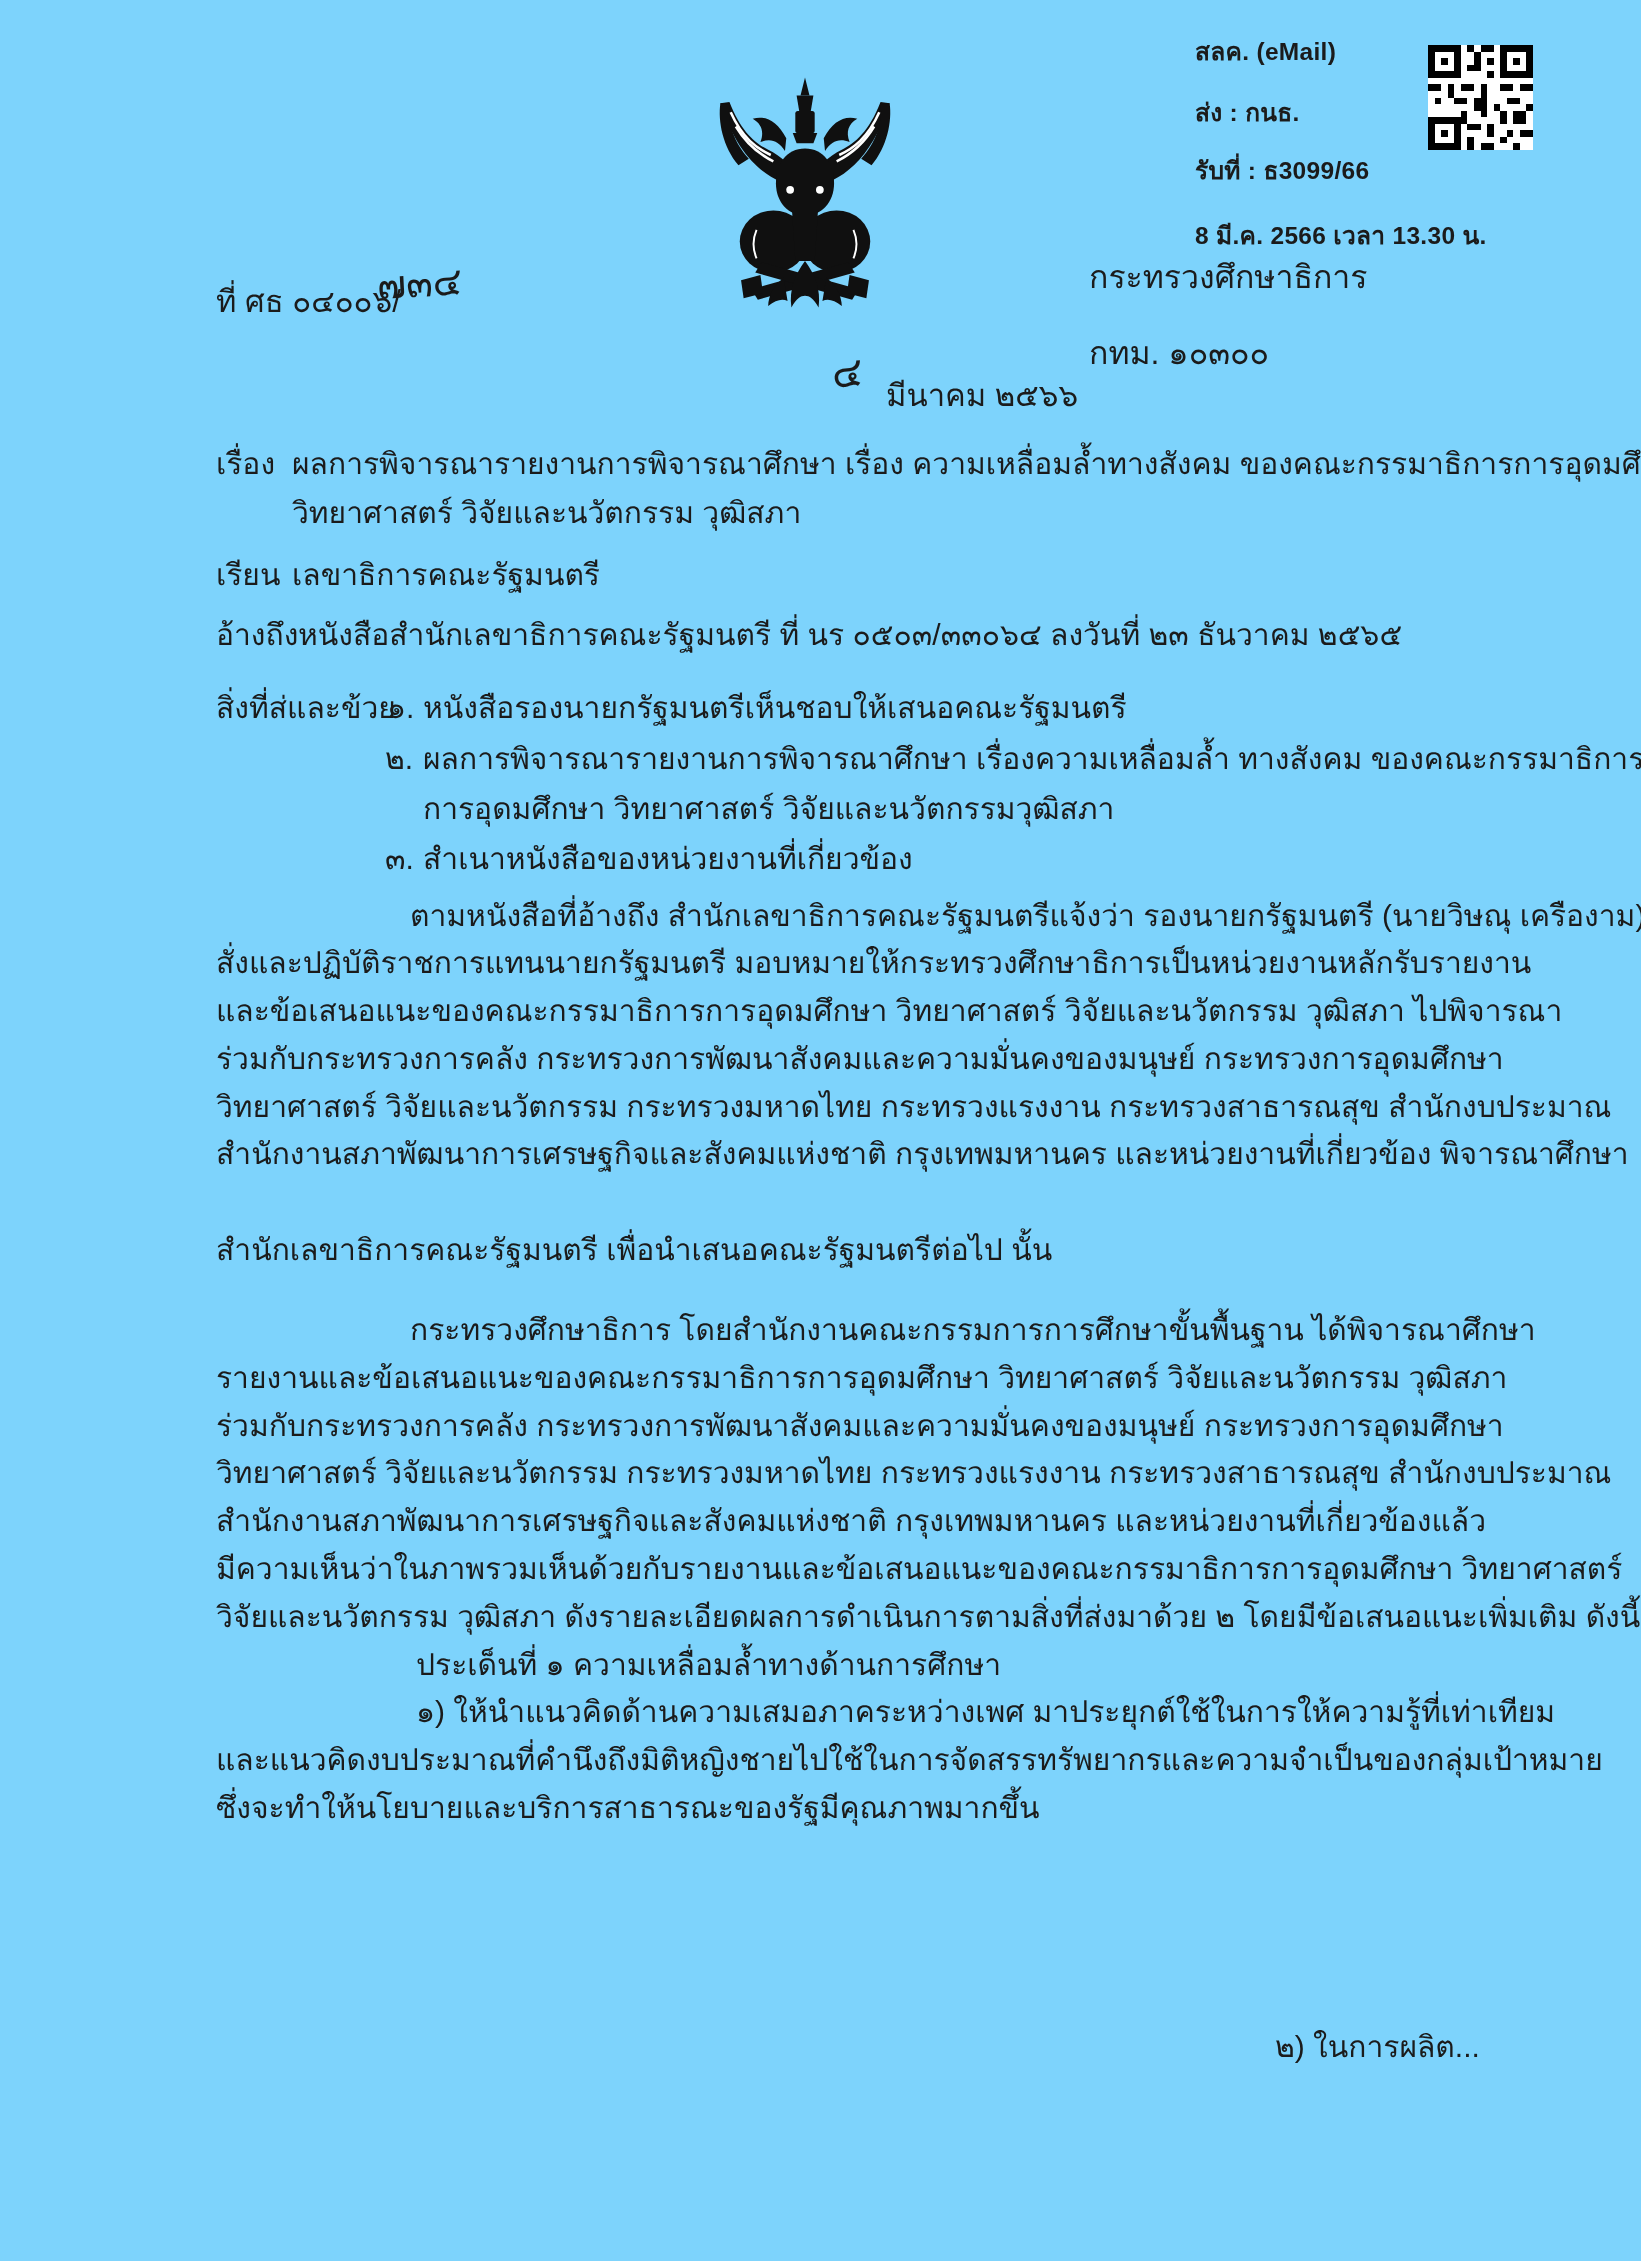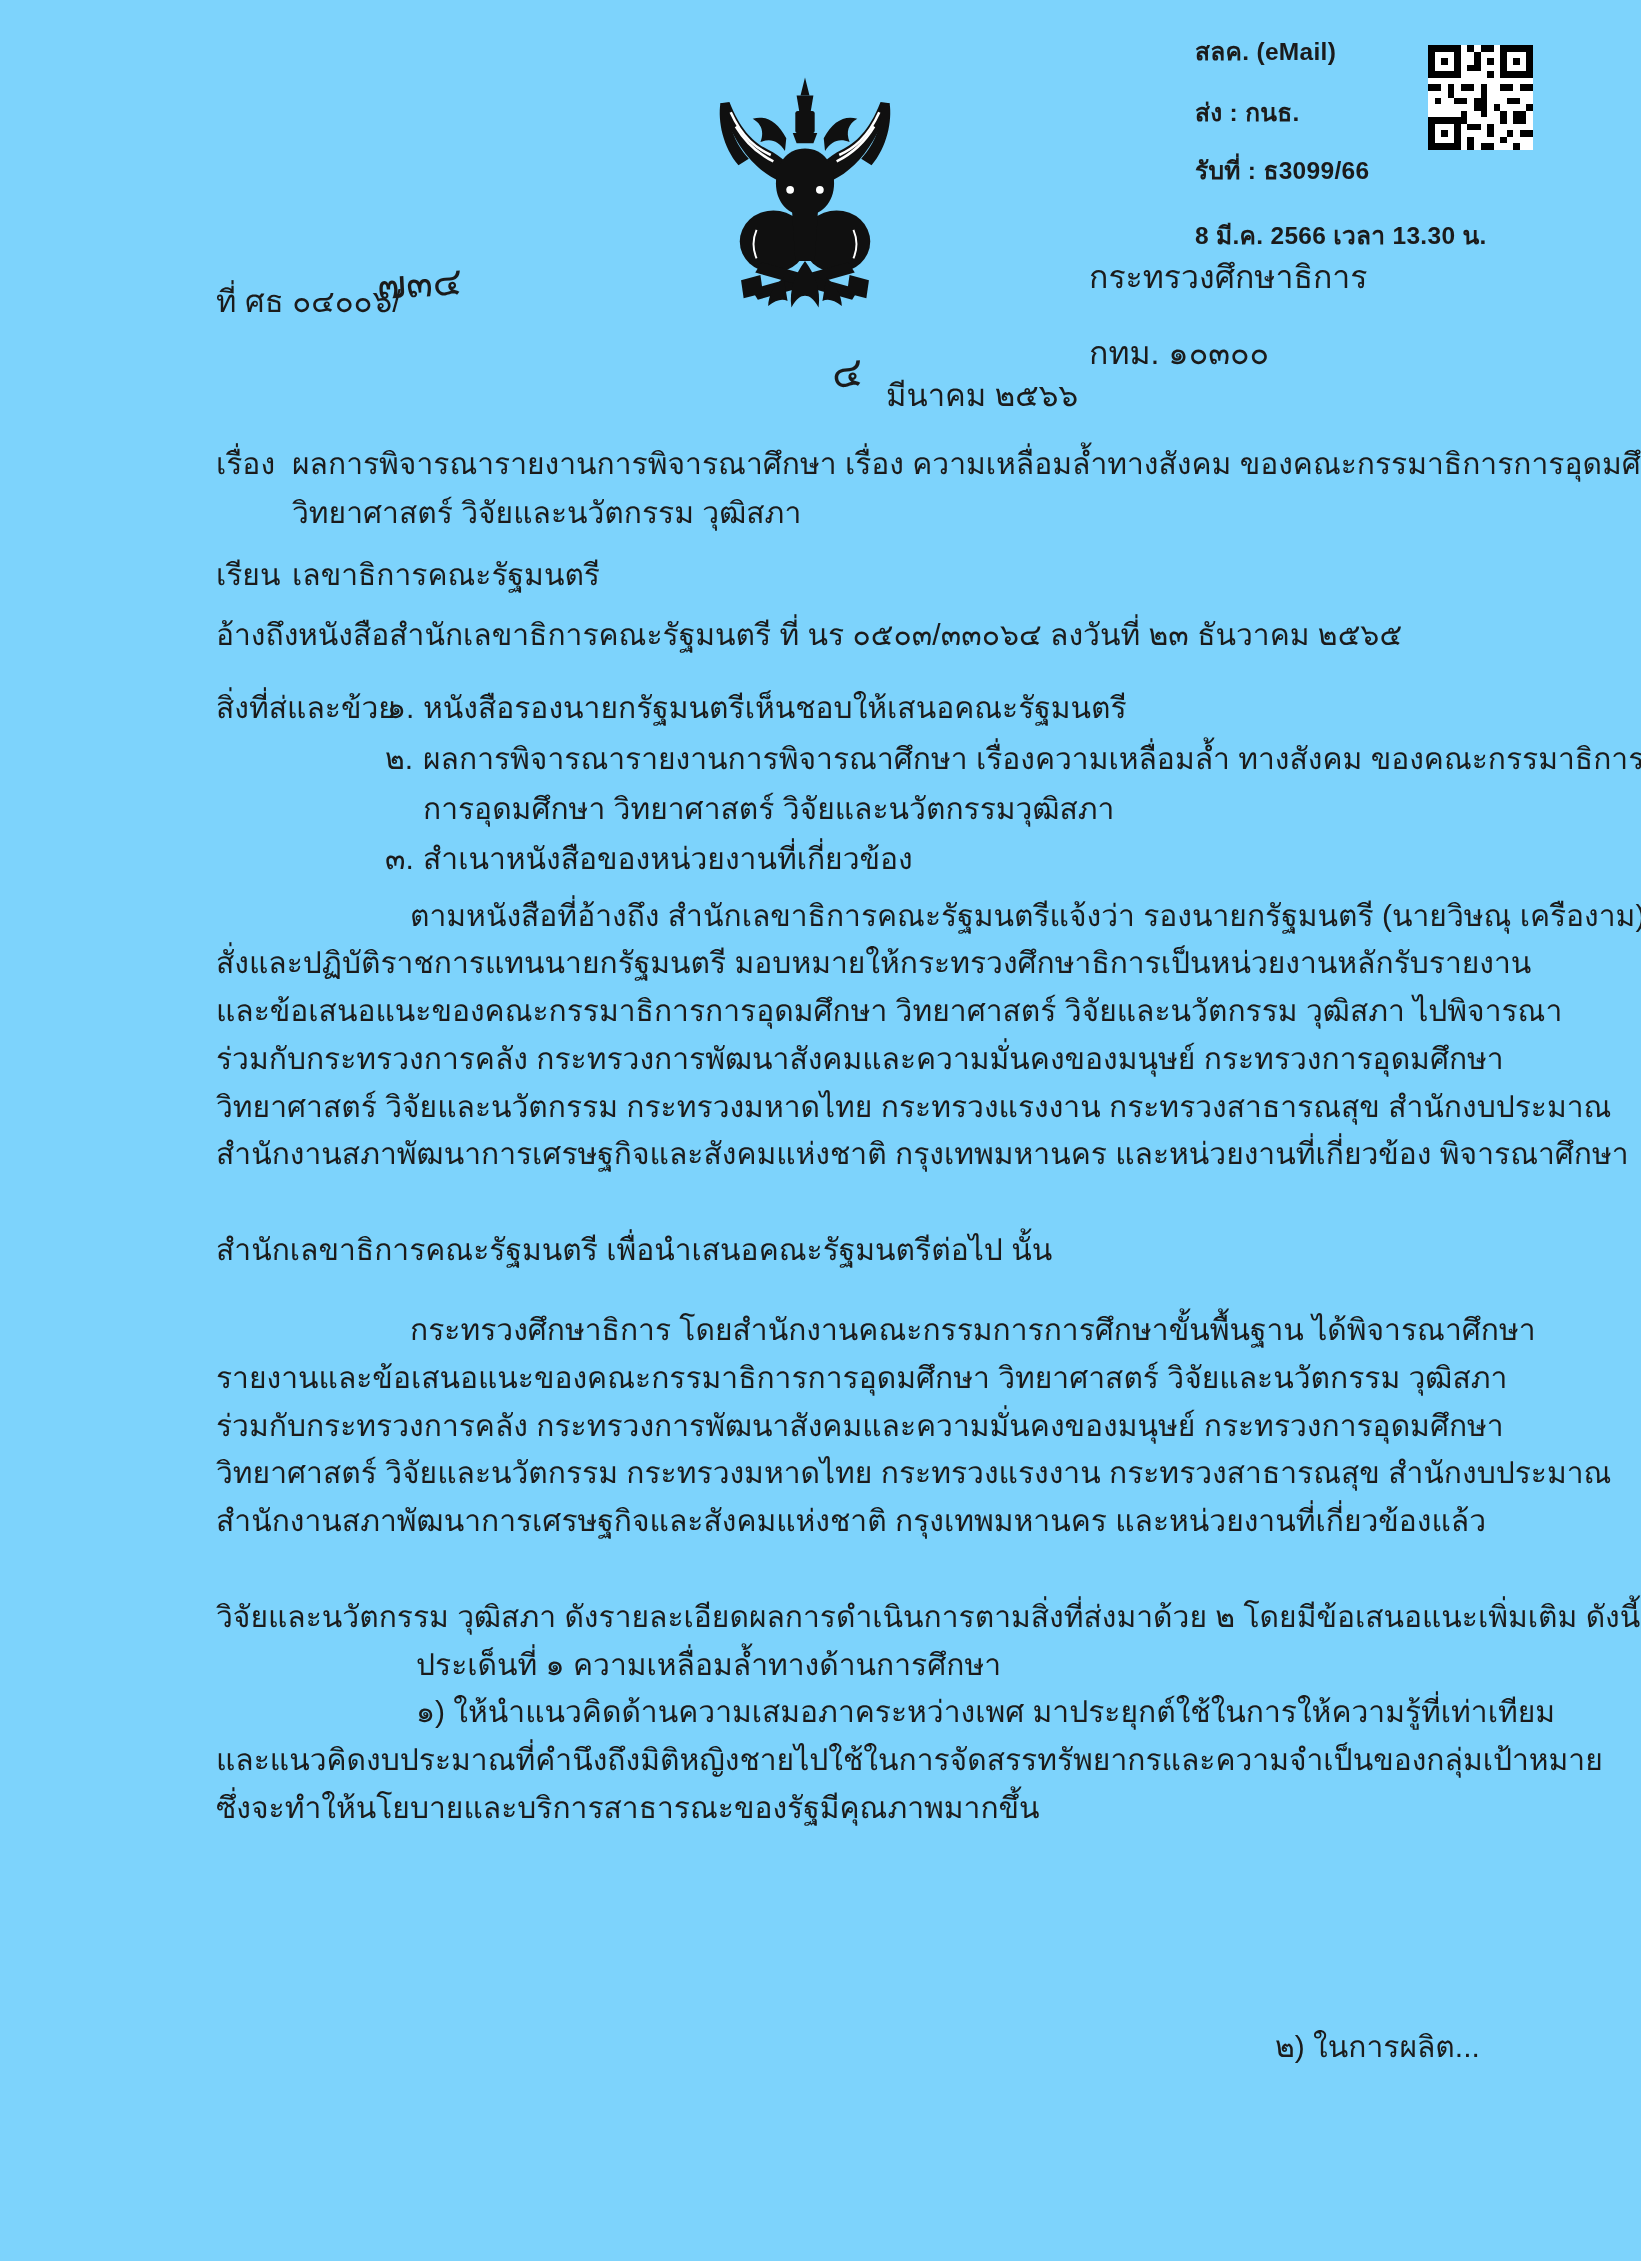--- a/index.html
+++ b/index.html
@@ -174,20 +174,21 @@
   <div class="t" style="left:216px;top:1041px;">ร่วมกับกระทรวงการคลัง กระทรวงการพัฒนาสังคมและความมั่นคงของมนุษย์ กระทรวงการอุดมศึกษา</div>
   <div class="t" style="left:216px;top:1089px;">วิทยาศาสตร์ วิจัยและนวัตกรรม กระทรวงมหาดไทย กระทรวงแรงงาน กระทรวงสาธารณสุข สำนักงบประมาณ</div>
   <div class="t" style="left:216px;top:1136px;">สำนักงานสภาพัฒนาการเศรษฐกิจและสังคมแห่งชาติ กรุงเทพมหานคร และหน่วยงานที่เกี่ยวข้อง พิจารณาศึกษา</div>
   <div class="t" style="left:216px;top:1232px;">สำนักเลขาธิการคณะรัฐมนตรี เพื่อนำเสนอคณะรัฐมนตรีต่อไป นั้น</div>
 
   <div class="t" style="left:216px;top:1360px;">รายงานและข้อเสนอแนะของคณะกรรมาธิการการอุดมศึกษา วิทยาศาสตร์ วิจัยและนวัตกรรม วุฒิสภา</div>
   <div class="t" style="left:410px;top:1312px;">กระทรวงศึกษาธิการ โดยสำนักงานคณะกรรมการการศึกษาขั้นพื้นฐาน ได้พิจารณาศึกษา</div>
   <div class="t" style="left:216px;top:1408px;">ร่วมกับกระทรวงการคลัง กระทรวงการพัฒนาสังคมและความมั่นคงของมนุษย์ กระทรวงการอุดมศึกษา</div>
   <div class="t" style="left:216px;top:1455px;">วิทยาศาสตร์ วิจัยและนวัตกรรม กระทรวงมหาดไทย กระทรวงแรงงาน กระทรวงสาธารณสุข สำนักงบประมาณ</div>
   <div class="t" style="left:216px;top:1503px;">สำนักงานสภาพัฒนาการเศรษฐกิจและสังคมแห่งชาติ กรุงเทพมหานคร และหน่วยงานที่เกี่ยวข้องแล้ว</div>
+  <div class="t" style="left:216px;top:1551px;">มีความเห็นว่าในภาพรวมเห็นด้วยกับรายงานและข้อเสนอแนะของคณะกรรมาธิการการอุดมศึกษา วิทยาศาสตร์</div>
   <div class="t" style="left:216px;top:1599px;">วิจัยและนวัตกรรม วุฒิสภา ดังรายละเอียดผลการดำเนินการตามสิ่งที่ส่งมาด้วย ๒ โดยมีข้อเสนอแนะเพิ่มเติม ดังนี้</div>
 
   <div class="t" style="left:416px;top:1647px;">ประเด็นที่ ๑ ความเหลื่อมล้ำทางด้านการศึกษา</div>
   <div class="t" style="left:416px;top:1694px;">๑) ให้นำแนวคิดด้านความเสมอภาคระหว่างเพศ มาประยุกต์ใช้ในการให้ความรู้ที่เท่าเทียม</div>
   <div class="t" style="left:216px;top:1742px;">และแนวคิดงบประมาณที่คำนึงถึงมิติหญิงชายไปใช้ในการจัดสรรทรัพยากรและความจำเป็นของกลุ่มเป้าหมาย</div>
   <div class="t" style="left:216px;top:1790px;">ซึ่งจะทำให้นโยบายและบริการสาธารณะของรัฐมีคุณภาพมากขึ้น</div>
 
   <div class="t cont" style="left:1275px;top:2029px;">๒) ในการผลิต...</div>
 
 </div>

